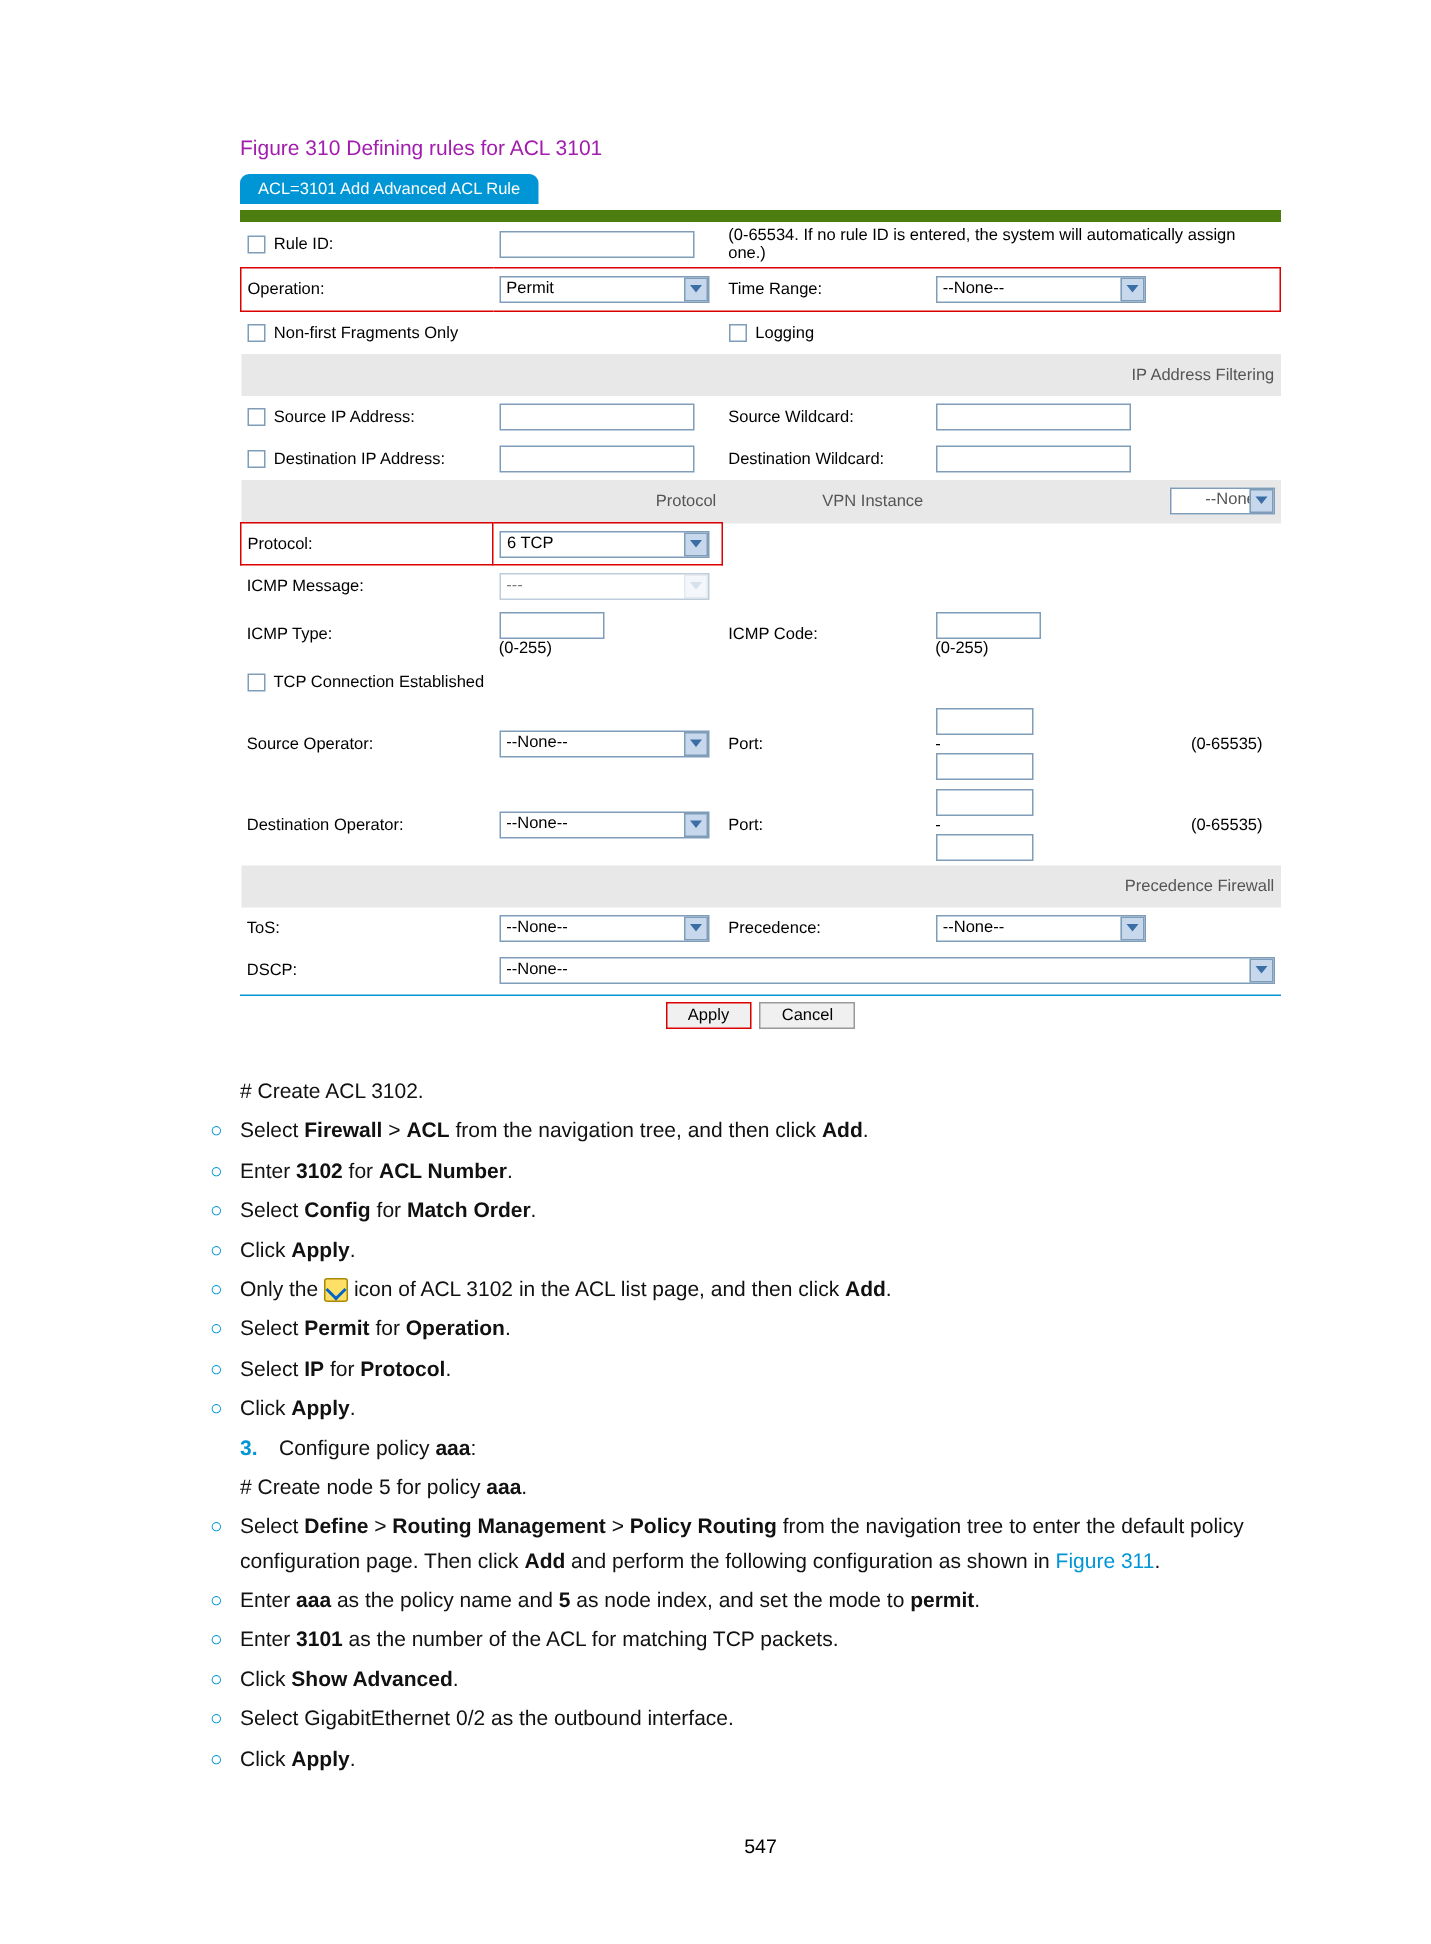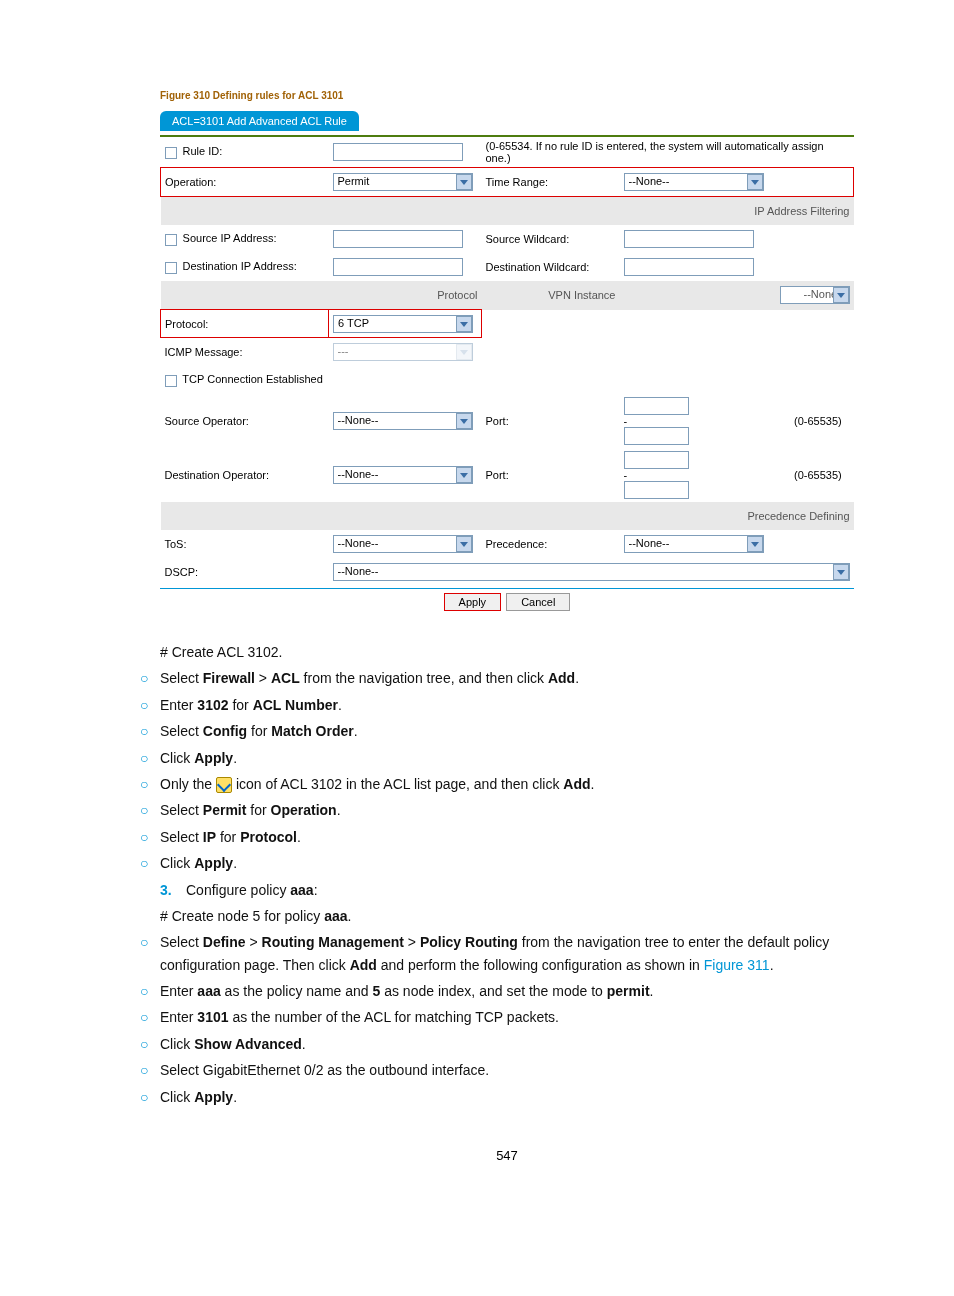--- a/index.html
+++ b/index.html
@@ -10,33 +10,33 @@
     margin: 0;
     padding: 0;
   }
   .page {
     width: 954px;
     margin: 0 auto;
     padding: 90px 100px 40px 160px;
     box-sizing: border-box;
   }
   .figtitle {
-    color: #a16207;
-    font-weight: bold;
-    font-size: 10px;
+    color: #a21caf;
+    font-weight: normal;
+    font-size: 14px;
     margin-bottom: 10px;
   }
   .screenshot {
     background: #fff;
     font-family: Arial, sans-serif;
     font-size: 11px;
     color: #000;
   }
   .tabbar {
-    border-bottom: 2px solid #4d7c0f;
+    border-bottom: 8px solid #4d7c0f;
     height: 24px;
     position: relative;
   }
   .tab {
     display: inline-block;
     background: #0096d6;
     color: #fff;
     padding: 4px 12px;
     border-top-left-radius: 6px;
     border-top-right-radius: 6px;
@@ -227,20 +227,30 @@
           </div>
         </td>
         <td style="width:130px;">Time Range:</td>
         <td>
           <div class="sel" style="width:140px;">
             <span class="seltext">--None--</span><span class="selbtn"></span>
           </div>
         </td>
         <td></td>
       </tr>
+      <tr>
+        <td colspan="2">
+          <span class="cb"></span>
+          <span>Non-first Fragments Only</span>
+        </td>
+        <td colspan="3">
+          <span class="cb"></span>
+          <span>Logging</span>
+        </td>
+      </tr>
       <tr class="sectionhead">
             <td colspan="5">IP Address Filtering</td>
           </tr>
       <tr>
         <td>
           <span class="cb"></span>
           <span>Source IP Address:</span>
         </td>
         <td>
               <div class="inp" style="width:130px;"></div>
@@ -286,20 +296,32 @@
       <tr>
         <td>ICMP Message:</td>
         <td>
           <div class="sel" style="width:140px;opacity:0.5;">
             <span class="seltext">---</span><span class="selbtn" style="opacity:0.4;"></span>
           </div>
         </td>
         <td colspan="3"></td>
       </tr>
       <tr>
+        <td>ICMP Type:</td>
+        <td>
+          <div class="inp" style="width:70px;"></div>
+          <span>(0-255)</span>
+        </td>
+        <td>ICMP Code:</td>
+        <td colspan="2">
+          <div class="inp" style="width:70px;"></div>
+          <span>(0-255)</span>
+        </td>
+      </tr>
+      <tr>
         <td colspan="5">
           <span class="cb"></span>
           <span>TCP Connection Established</span>
         </td>
       </tr>
       <tr>
         <td>Source Operator:</td>
         <td>
           <div class="sel" style="width:140px;">
             <span class="seltext">--None--</span><span class="selbtn"></span>
@@ -322,21 +344,21 @@
         </td>
         <td>Port:</td>
         <td>
           <div class="inp" style="width:65px;"></div>
           -
           <div class="inp" style="width:65px;"></div>
         </td>
         <td>(0-65535)</td>
       </tr>
       <tr class="sectionhead">
-            <td colspan="5">Precedence Defining</td>
+            <td colspan="5">Precedence Firewall</td>
           </tr>
       <tr>
         <td>ToS:</td>
         <td>
           <div class="sel" style="width:140px;">
             <span class="seltext">--None--</span><span class="selbtn"></span>
           </div>
         </td>
         <td>Precedence:</td>
         <td colspan="2">

